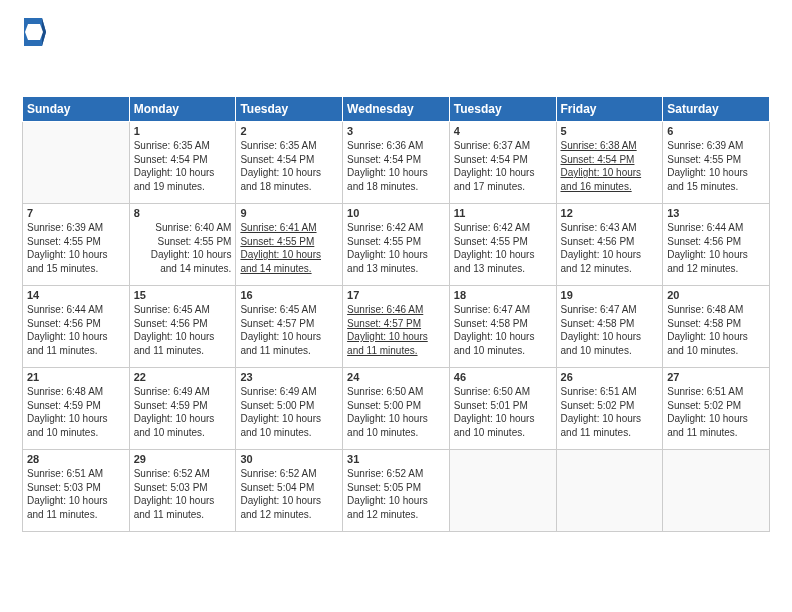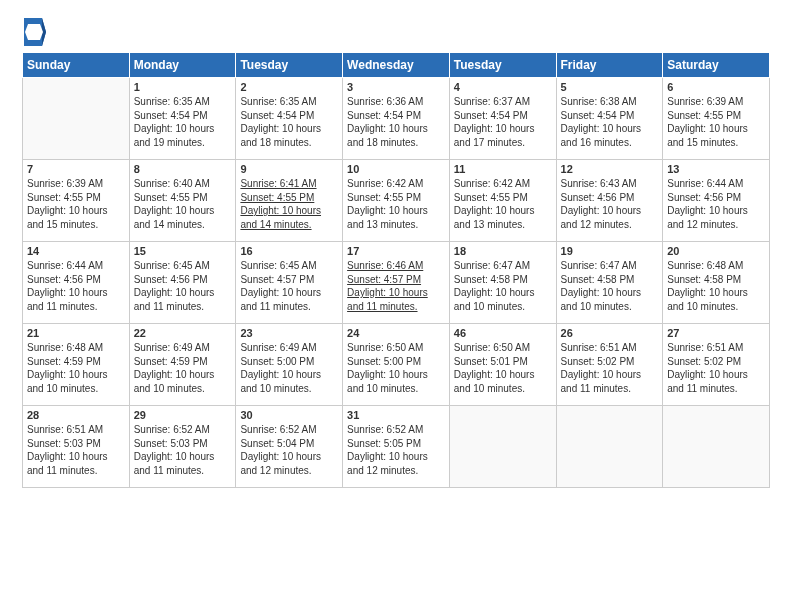--- a/index.html
+++ b/index.html
@@ -9,20 +9,21 @@
       width: 792px;
       height: 612px;
       overflow: hidden;
     }
     .page {
       width: 792px;
       height: 492px;
       padding: 18px 22px 12px 22px;
       display: flex;
       flex-direction: column;
+      gap: 44px;
     }
     .header {
       display: flex;
       justify-content: space-between;
       align-items: flex-start;
       margin-bottom: 6px;
     }
     .logo {
       display: flex;
       align-items: center;
@@ -158,21 +159,21 @@
           </td>
           <td>
             <span class="day-number">4</span>
             <div class="day-info" style="white-space: pre-line;">Sunrise: 6:37 AM
 Sunset: 4:54 PM
 Daylight: 10 hours
 and 17 minutes.</div>
           </td>
           <td>
             <span class="day-number">5</span>
-            <div class="day-info" style="white-space: pre-line;">Sunrise: 6:38 AM
+            <div class="day-info" style="white-space: pre-line; text-decoration: underline;">Sunrise: 6:38 AM
 Sunset: 4:54 PM
 Daylight: 10 hours
 and 16 minutes.</div>
           </td>
           <td>
             <span class="day-number">6</span>
             <div class="day-info" style="white-space: pre-line;">Sunrise: 6:39 AM
 Sunset: 4:55 PM
 Daylight: 10 hours
 and 15 minutes.</div>
@@ -181,21 +182,21 @@
         <tr>
           <td>
             <span class="day-number">7</span>
             <div class="day-info" style="white-space: pre-line;">Sunrise: 6:39 AM
 Sunset: 4:55 PM
 Daylight: 10 hours
 and 15 minutes.</div>
           </td>
           <td>
             <span class="day-number">8</span>
-            <div class="day-info" style="white-space: pre-line;">Sunrise: 6:40 AM
+            <div class="day-info" style="white-space: pre-line; text-align: right;">Sunrise: 6:40 AM
 Sunset: 4:55 PM
 Daylight: 10 hours
 and 14 minutes.</div>
           </td>
           <td>
             <span class="day-number">9</span>
             <div class="day-info" style="white-space: pre-line; text-decoration: underline;">Sunrise: 6:41 AM
 Sunset: 4:55 PM
 Daylight: 10 hours
 and 14 minutes.</div>

